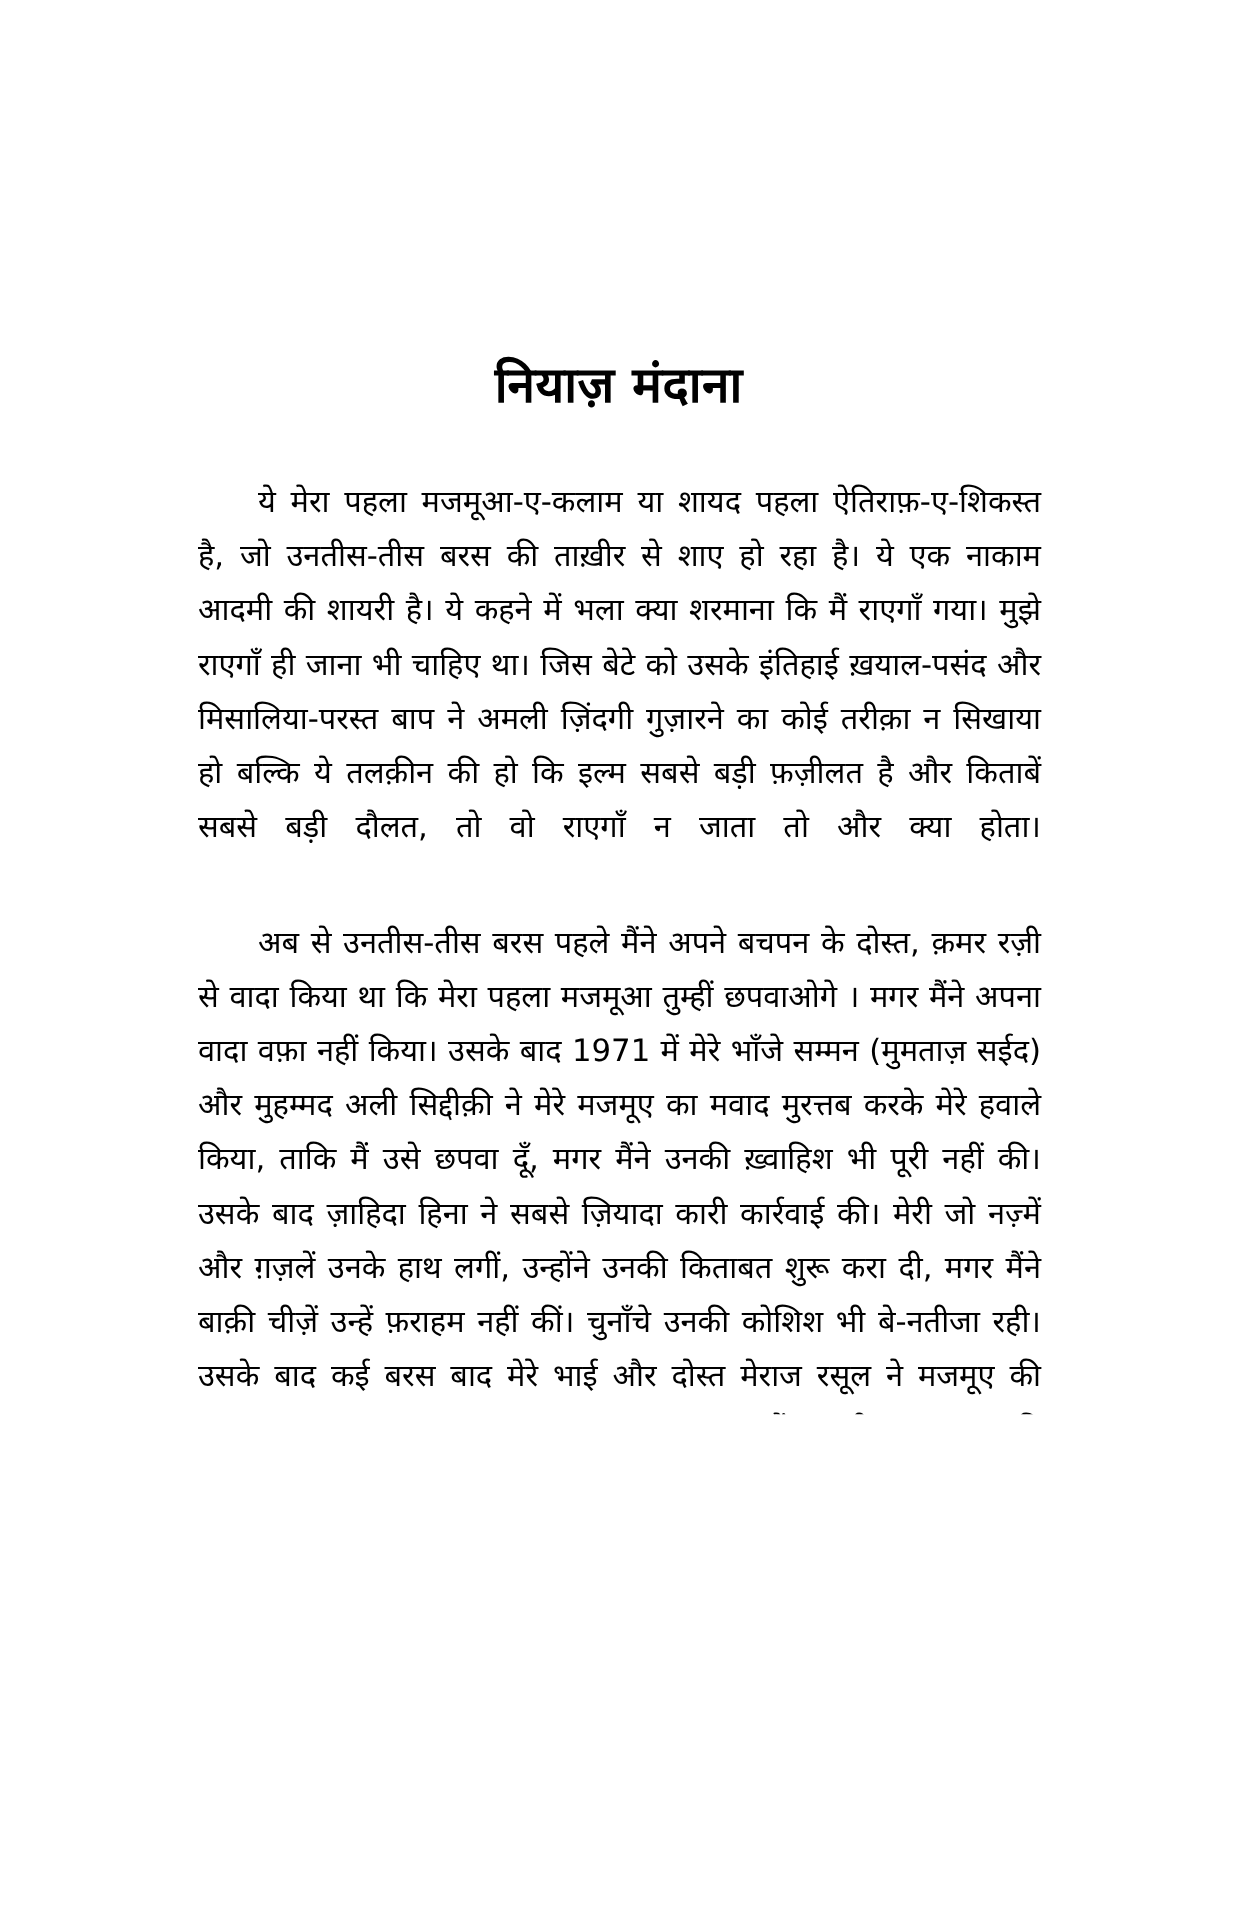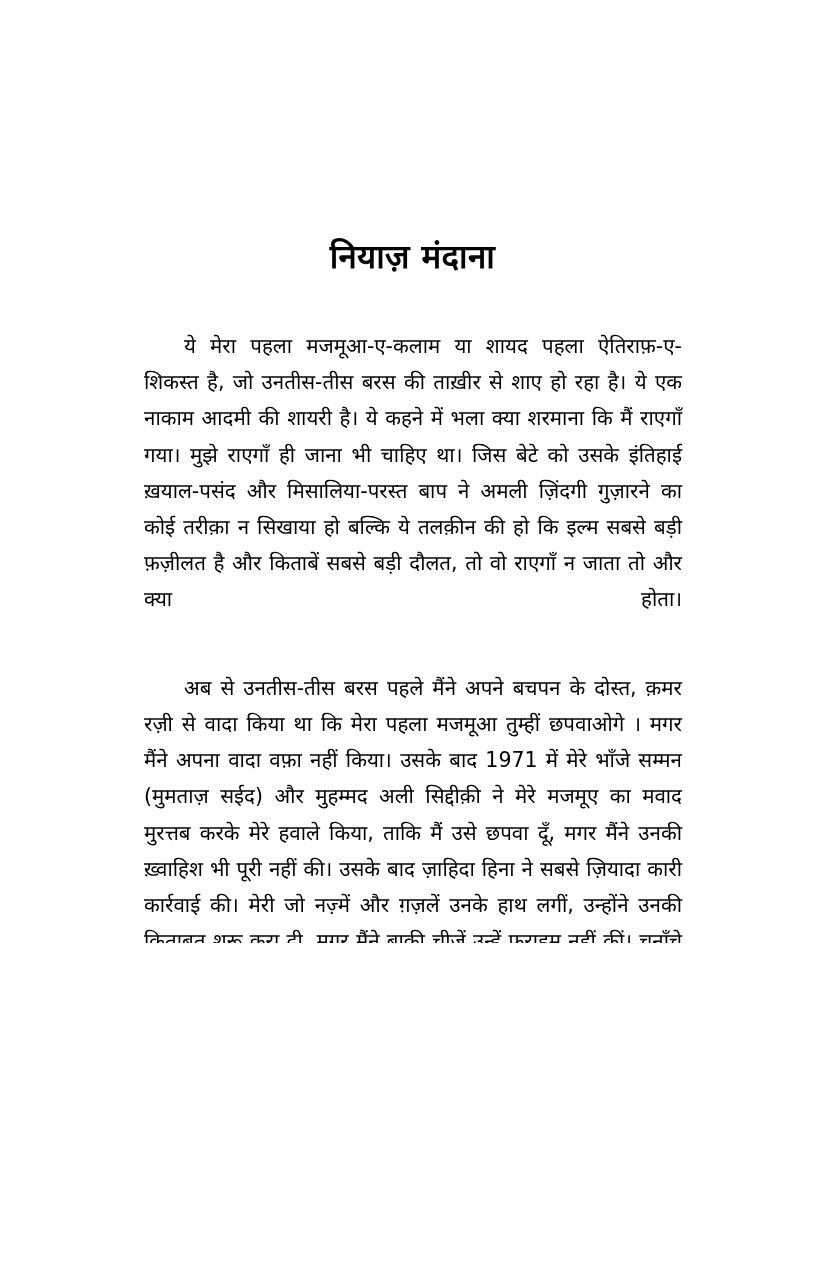--- a/index.html
+++ b/index.html
@@ -30,21 +30,21 @@
     color: #000000;
     letter-spacing: 0.3px;
   }
   .body-block {
     position: absolute;
     left: 128px;
     top: 312px;
     width: 570px;
   }
   .para {
-    margin: 16px;
+    margin: 4px;
     padding: 0;
     text-indent: 40px;
     text-align: justify;
     text-justify: inter-word;
     font-family: "DejaVu Sans", "Liberation Sans", sans-serif;
     font-size: 20.5px;
     line-height: 36.2px;
     color: #000000;
     word-spacing: 0.2px;
   }

